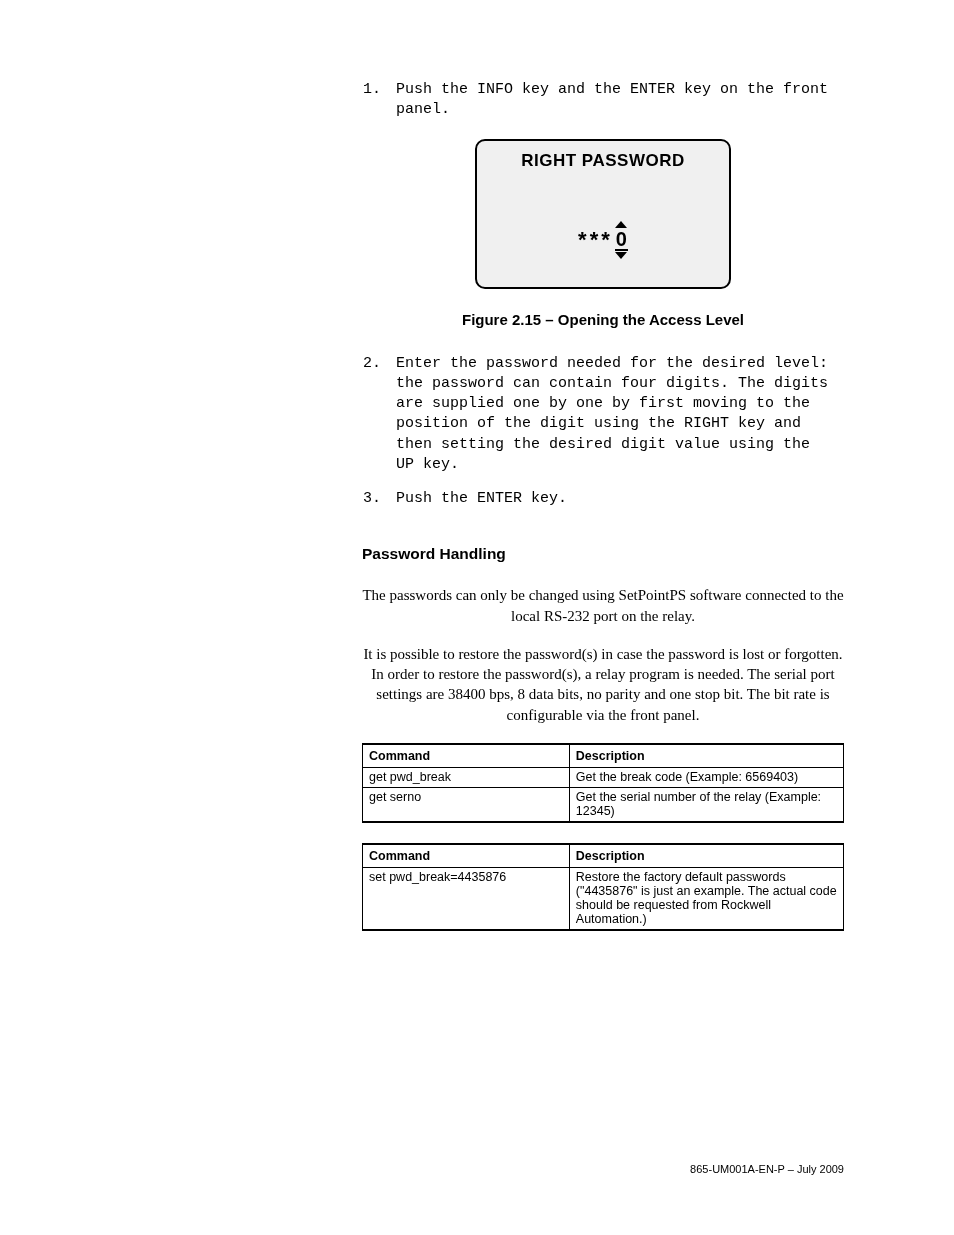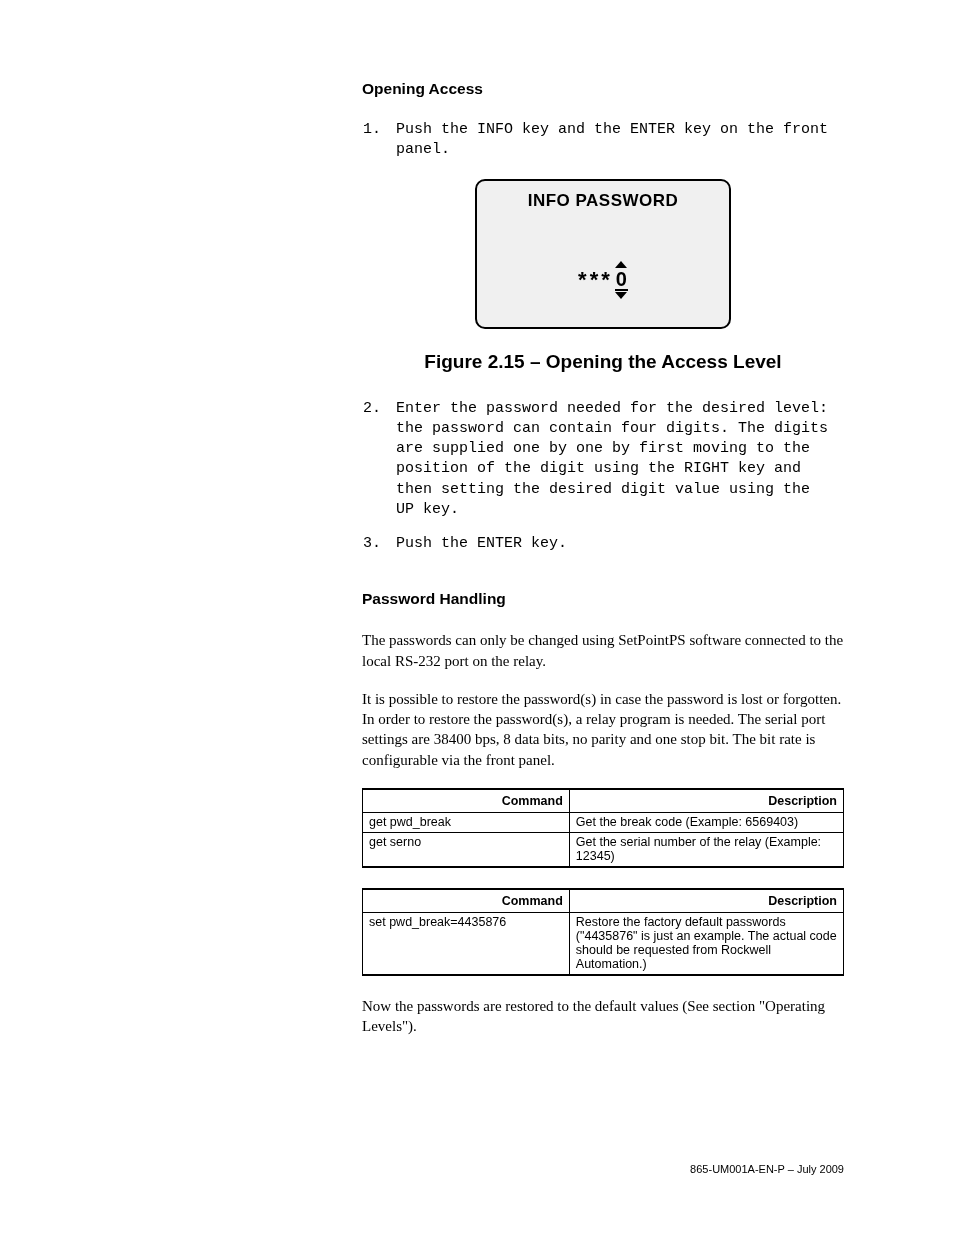--- a/index.html
+++ b/index.html
@@ -105,44 +105,45 @@
   .tri-up, .tri-dn {
     width: 0;
     height: 0;
     border-left: 6px solid transparent;
     border-right: 6px solid transparent;
   }
   .tri-up { border-bottom: 7px solid #000; margin-bottom: 0px; }
   .tri-dn { border-top: 7px solid #000; margin-top: 0px; }
   .caption {
     font-family: Arial, Helvetica, sans-serif;
-    font-size: 19px;
+    font-size: 15px;
     font-weight: bold;
     margin-top: 22px;
     text-align: center;
   }
   p.body {
     margin: 0 0 18px 0;
     line-height: 1.35;
+    text-align: center;
   }
   table.cmd {
     border-collapse: collapse;
     width: 100%;
     margin-bottom: 20px;
   }
   table.cmd th, table.cmd td {
     border: 1px solid #000;
     font-family: Arial, Helvetica, sans-serif;
     font-size: 12.5px;
     text-align: left;
     vertical-align: top;
   }
   table.cmd th {
     font-weight: bold;
-    text-align: right;
+    text-align: left;
     padding: 4px 6px;
     border-top: 2px solid #000;
     border-bottom: 1.5px solid #000;
     margin-top: 12px;
   }
   table.cmd td {
     padding: 2px 6px 3px 6px;
   }
   table.cmd tr:last-child td {
     border-bottom: 2px solid #000;
@@ -157,29 +158,28 @@
   }
 </style>
 </head>
 <body>
 
 <div class="page">
 
 
   <div class="content">
 
-    <h3 class="section">Opening Access</h3>
 
     <ol class="num">
       <li>Push the INFO key and the ENTER key on the front panel.</li>
     </ol>
 
     <div class="panel-figure">
       <div class="lcd">
-        <div class="lcd-title">INFO PASSWORD</div>
+        <div class="lcd-title">RIGHT PASSWORD</div>
         <div class="pwd-row">
           <span class="stars">***</span>
           <span class="digit-wrap">
             <span class="tri-up"></span>
             <span class="digit">0</span>
             <span class="tri-dn"></span>
           </span>
         </div>
       </div>
       <div class="caption">Figure 2.15 – Opening the Access Level</div>
@@ -227,18 +227,17 @@
         <th>Command</th>
         <th>Description</th>
       </tr>
       <tr>
         <td>set pwd_break=4435876</td>
         <td>Restore the factory default passwords ("4435876" is just an example. The actual code should be requested from Rockwell Automation.)</td>
       </tr>
     </tbody>
       </table>
 
-    <p class="body">Now the passwords are restored to the default values (See section "Operating Levels").</p>
 
   </div>
 
   <div class="footer">865-UM001A-EN-P – July 2009</div>
 </div>
 
 </body></html>

